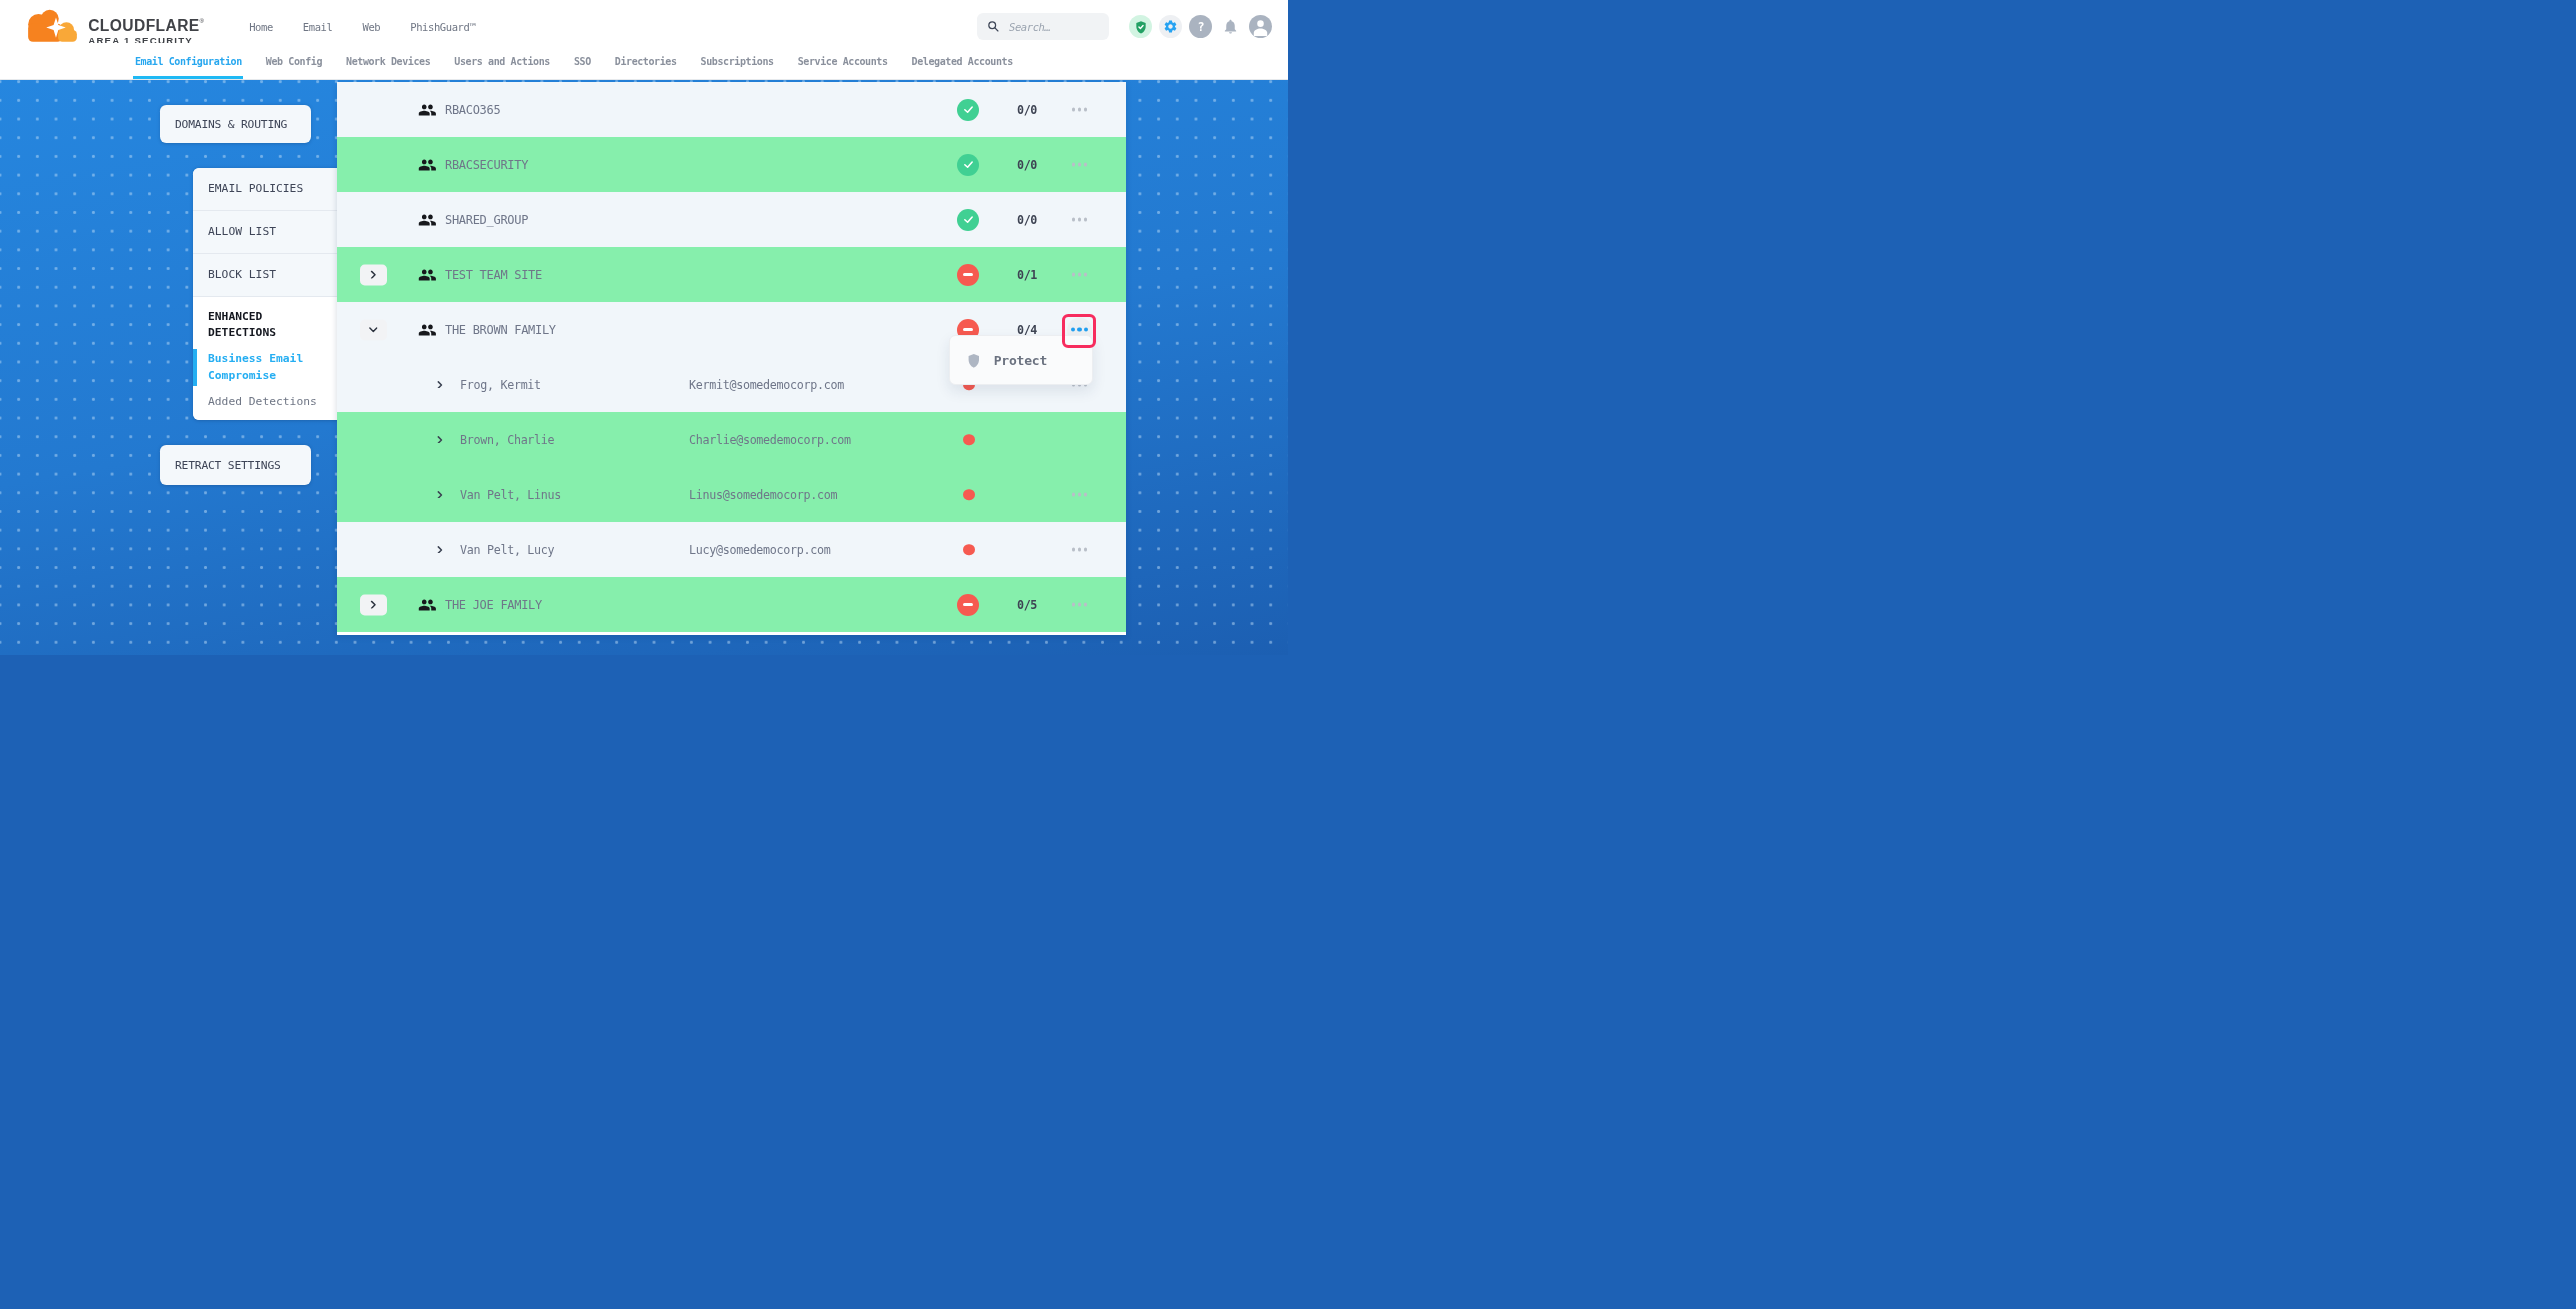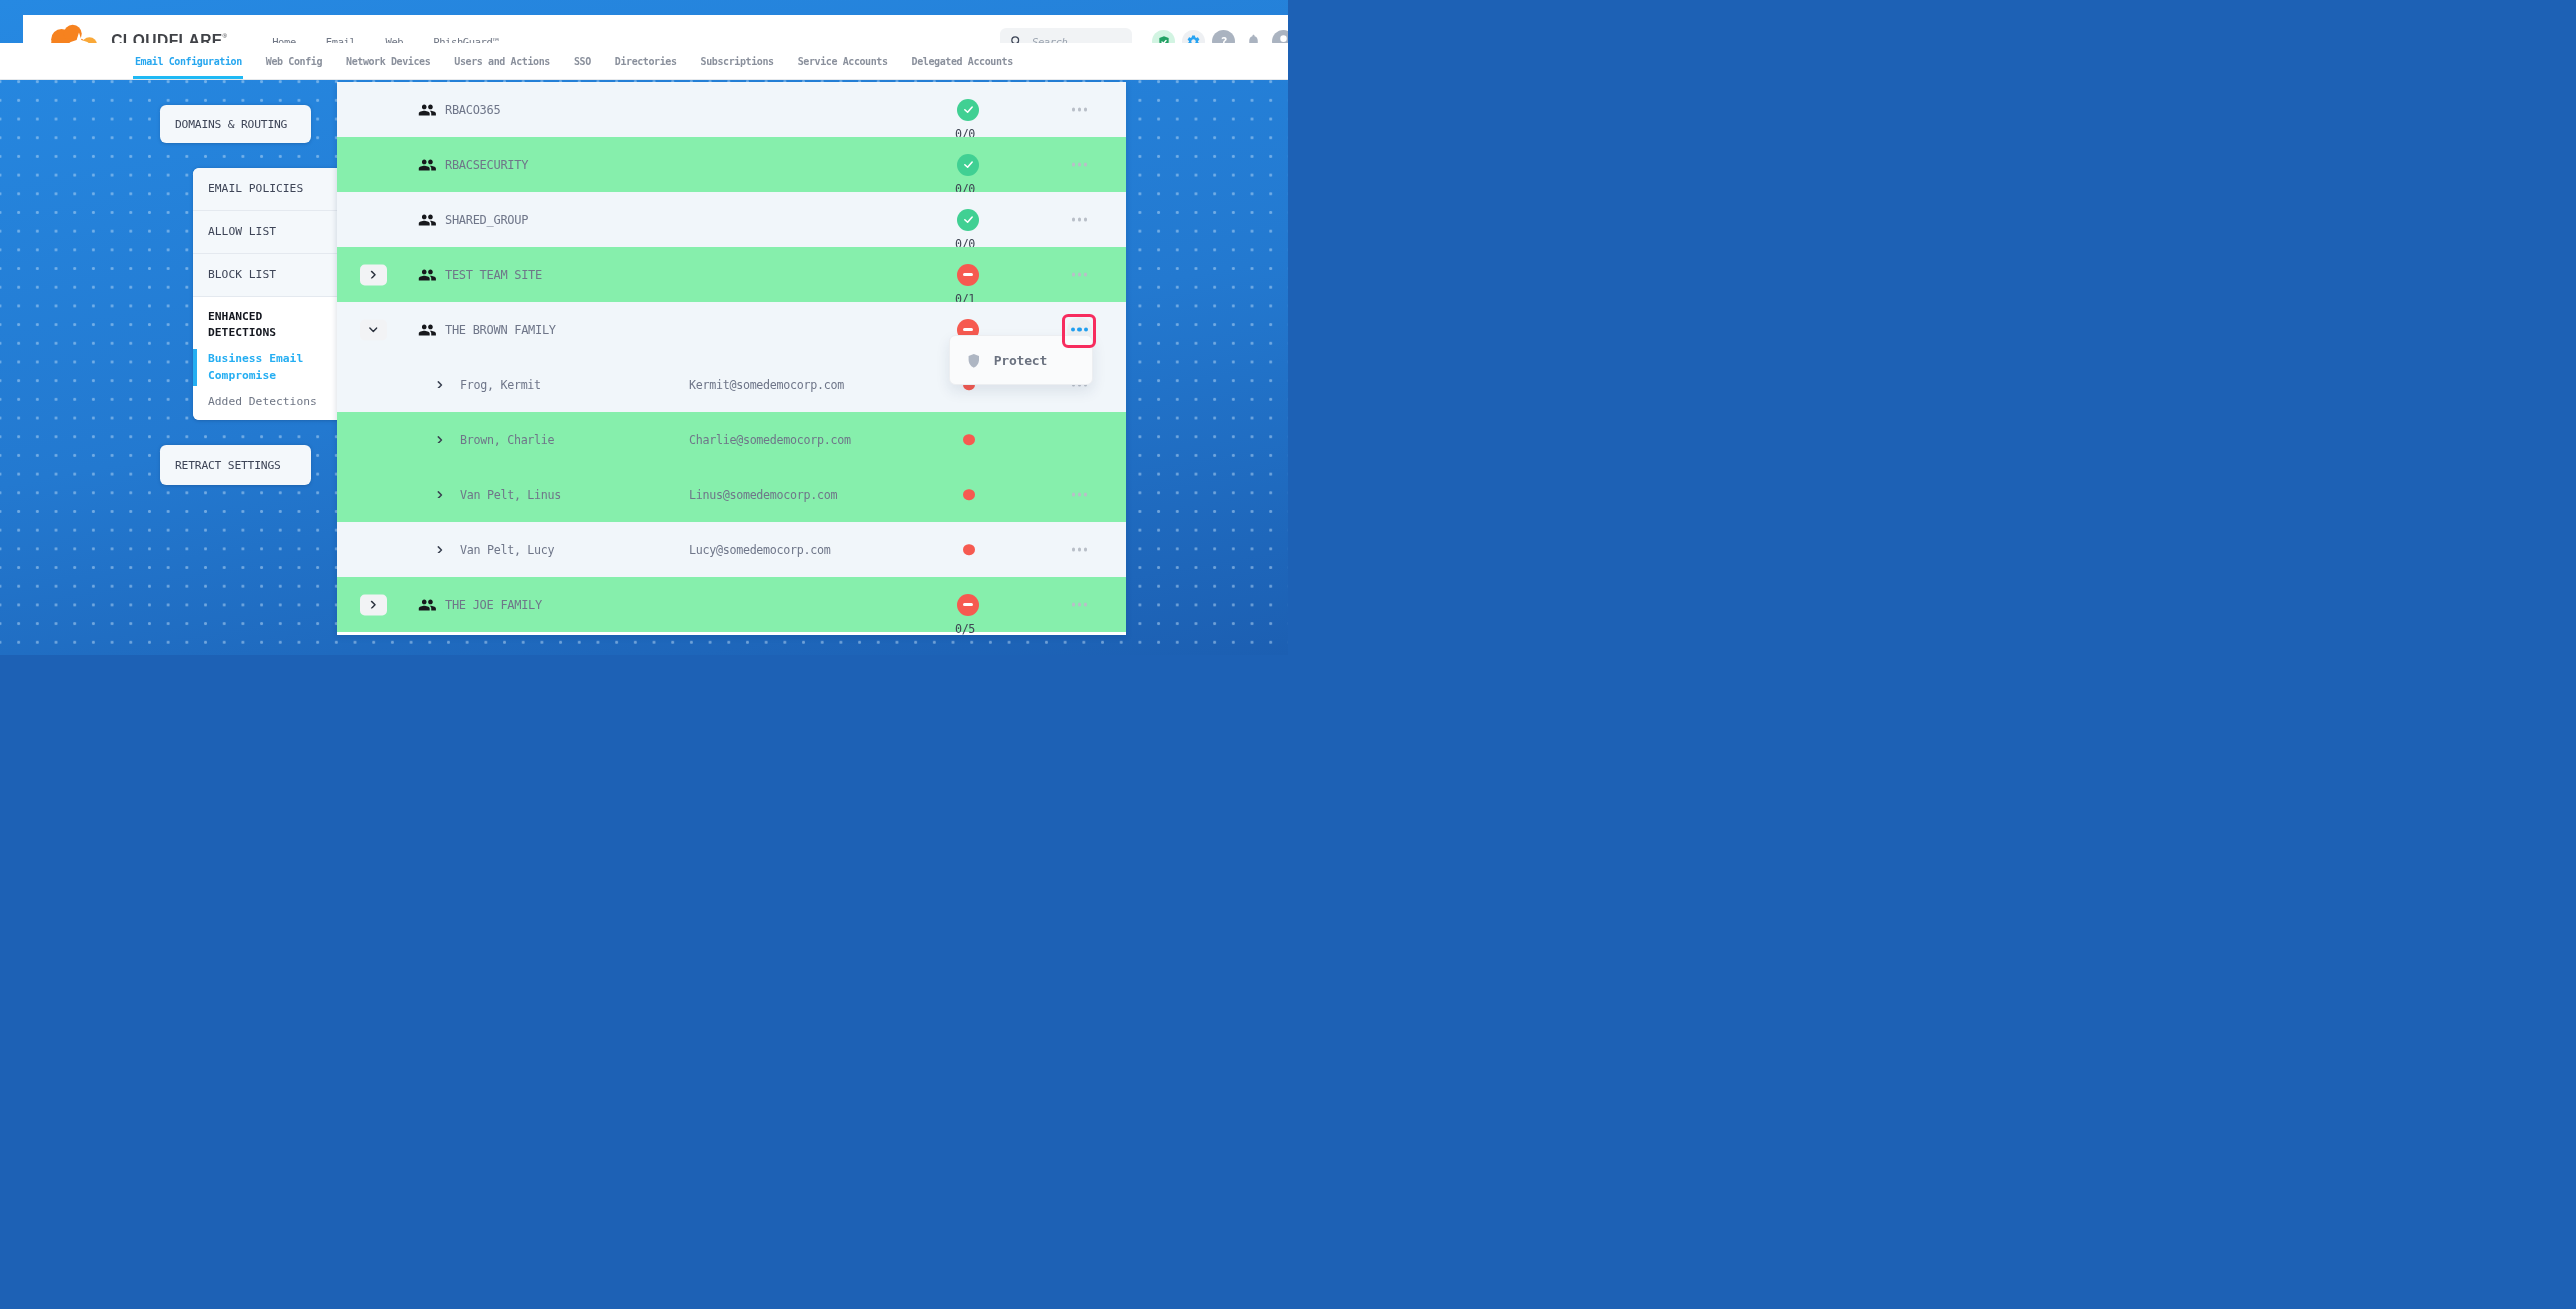--- a/index.html
+++ b/index.html
@@ -4,22 +4,22 @@
 <style>
   html,body{margin:0;padding:0;background:#1d61b5;}
   .app{position:relative;width:1288px;height:655px;overflow:hidden;
        background:linear-gradient(170deg,#2689e2 0%,#2379d0 55%,#1c5fb2 100%);
        font-family:"DejaVu Sans Mono",monospace;}
   .app::before{content:"";position:absolute;left:0;right:0;top:80px;bottom:0;
        background-image:radial-gradient(circle,rgba(190,221,248,.5) 1.3px,transparent 1.6px);
        background-size:18.7px 18.7px;background-position:9.3px 11px;pointer-events:none;z-index:0;}
 
   
-  .topbar{position:absolute;left:0;top:15px;width:100%;height:54px;background:#fff;
-          border-bottom:0.8px solid #edeff2;display:flex;align-items:center;z-index:3;box-sizing:border-box;margin-left:23px;}
+  .topbar{position:absolute;left:0;top:0;width:100%;height:54px;background:#fff;
+          border-bottom:0.8px solid #edeff2;display:flex;align-items:center;z-index:3;box-sizing:border-box;}
   .logo{display:flex;align-items:flex-end;gap:6.2px;margin-left:23px;cursor:pointer;}
   .logo-text{display:flex;flex-direction:column;line-height:1;font-family:"Liberation Sans",sans-serif;}
   .brand-row{display:flex;align-items:flex-start;}
   .brand-name{font-size:15.6px;font-weight:bold;color:#404247;letter-spacing:0.4px;}
   .brand-tm{font-size:6.2px;color:#404247;margin-top:0.8px;}
   .brand-sub{font-size:9.7px;font-weight:bold;color:#3f4247;letter-spacing:1.2px;margin-top:3.1px;}
   .main-nav{display:flex;gap:30px;margin-left:45px;}
   .nav-link{font-size:10.5px;color:#6f7684;letter-spacing:-0.4px;text-decoration:none;cursor:pointer;}
   .top-right{margin-left:auto;display:flex;align-items:center;padding-right:15.6px;}
   .search-box{display:flex;align-items:center;gap:7.8px;width:132px;height:26.5px;background:#f1f3f5;
@@ -77,21 +77,21 @@
   .member-name{left:123px;font-size:11.7px;letter-spacing:-0.3px;color:#6f7689;white-space:nowrap;}
   .member-email{left:352px;font-size:11.7px;letter-spacing:-0.3px;color:#6f7689;white-space:nowrap;}
   .status-circle{left:620px;width:22px;height:22px;border-radius:50%;display:flex;align-items:center;justify-content:center;}
   .status-circle.ok{background:#40d093;}
   .status-circle.alert{background:#f65a50;}
   .status-circle .check-icon{display:none;}
   .status-circle.ok .check-icon{display:block;}
   .minus-bar{display:none;width:10px;height:2.7px;border-radius:1.6px;background:#fff;}
   .status-circle.alert .minus-bar{display:block;}
   .dot{left:626px;width:11.7px;height:11.7px;border-radius:50%;background:#f65a50;}
-  .count{left:618px;font-size:11.7px;font-weight:normal;color:#3e4453;letter-spacing:-0.4px;margin-top:24px;}
+  .count{left:680px;font-size:11.7px;font-weight:bold;color:#3e4453;letter-spacing:-0.4px;}
   .menu-btn{left:730px;width:25px;height:25px;border-radius:50%;display:flex;align-items:center;
             justify-content:center;gap:2.3px;cursor:pointer;background:transparent;}
   .menu-btn i{width:3.5px;height:3.5px;border-radius:50%;background:#b9bfc8;}
   .menu-btn.highlighted{background:#edf0f2;}
   .menu-btn.highlighted i{width:4.3px;height:4.3px;background:#219ff0;}
 
   
   .dropdown{position:absolute;left:612px;top:253px;width:144px;height:50px;background:#fafbfc;
             border:0.8px solid #eceef1;border-radius:6.2px;box-shadow:0 6.2px 14px rgba(25,45,85,.10);
             display:flex;align-items:center;padding-left:15.6px;gap:12.5px;z-index:5;box-sizing:border-box;}

